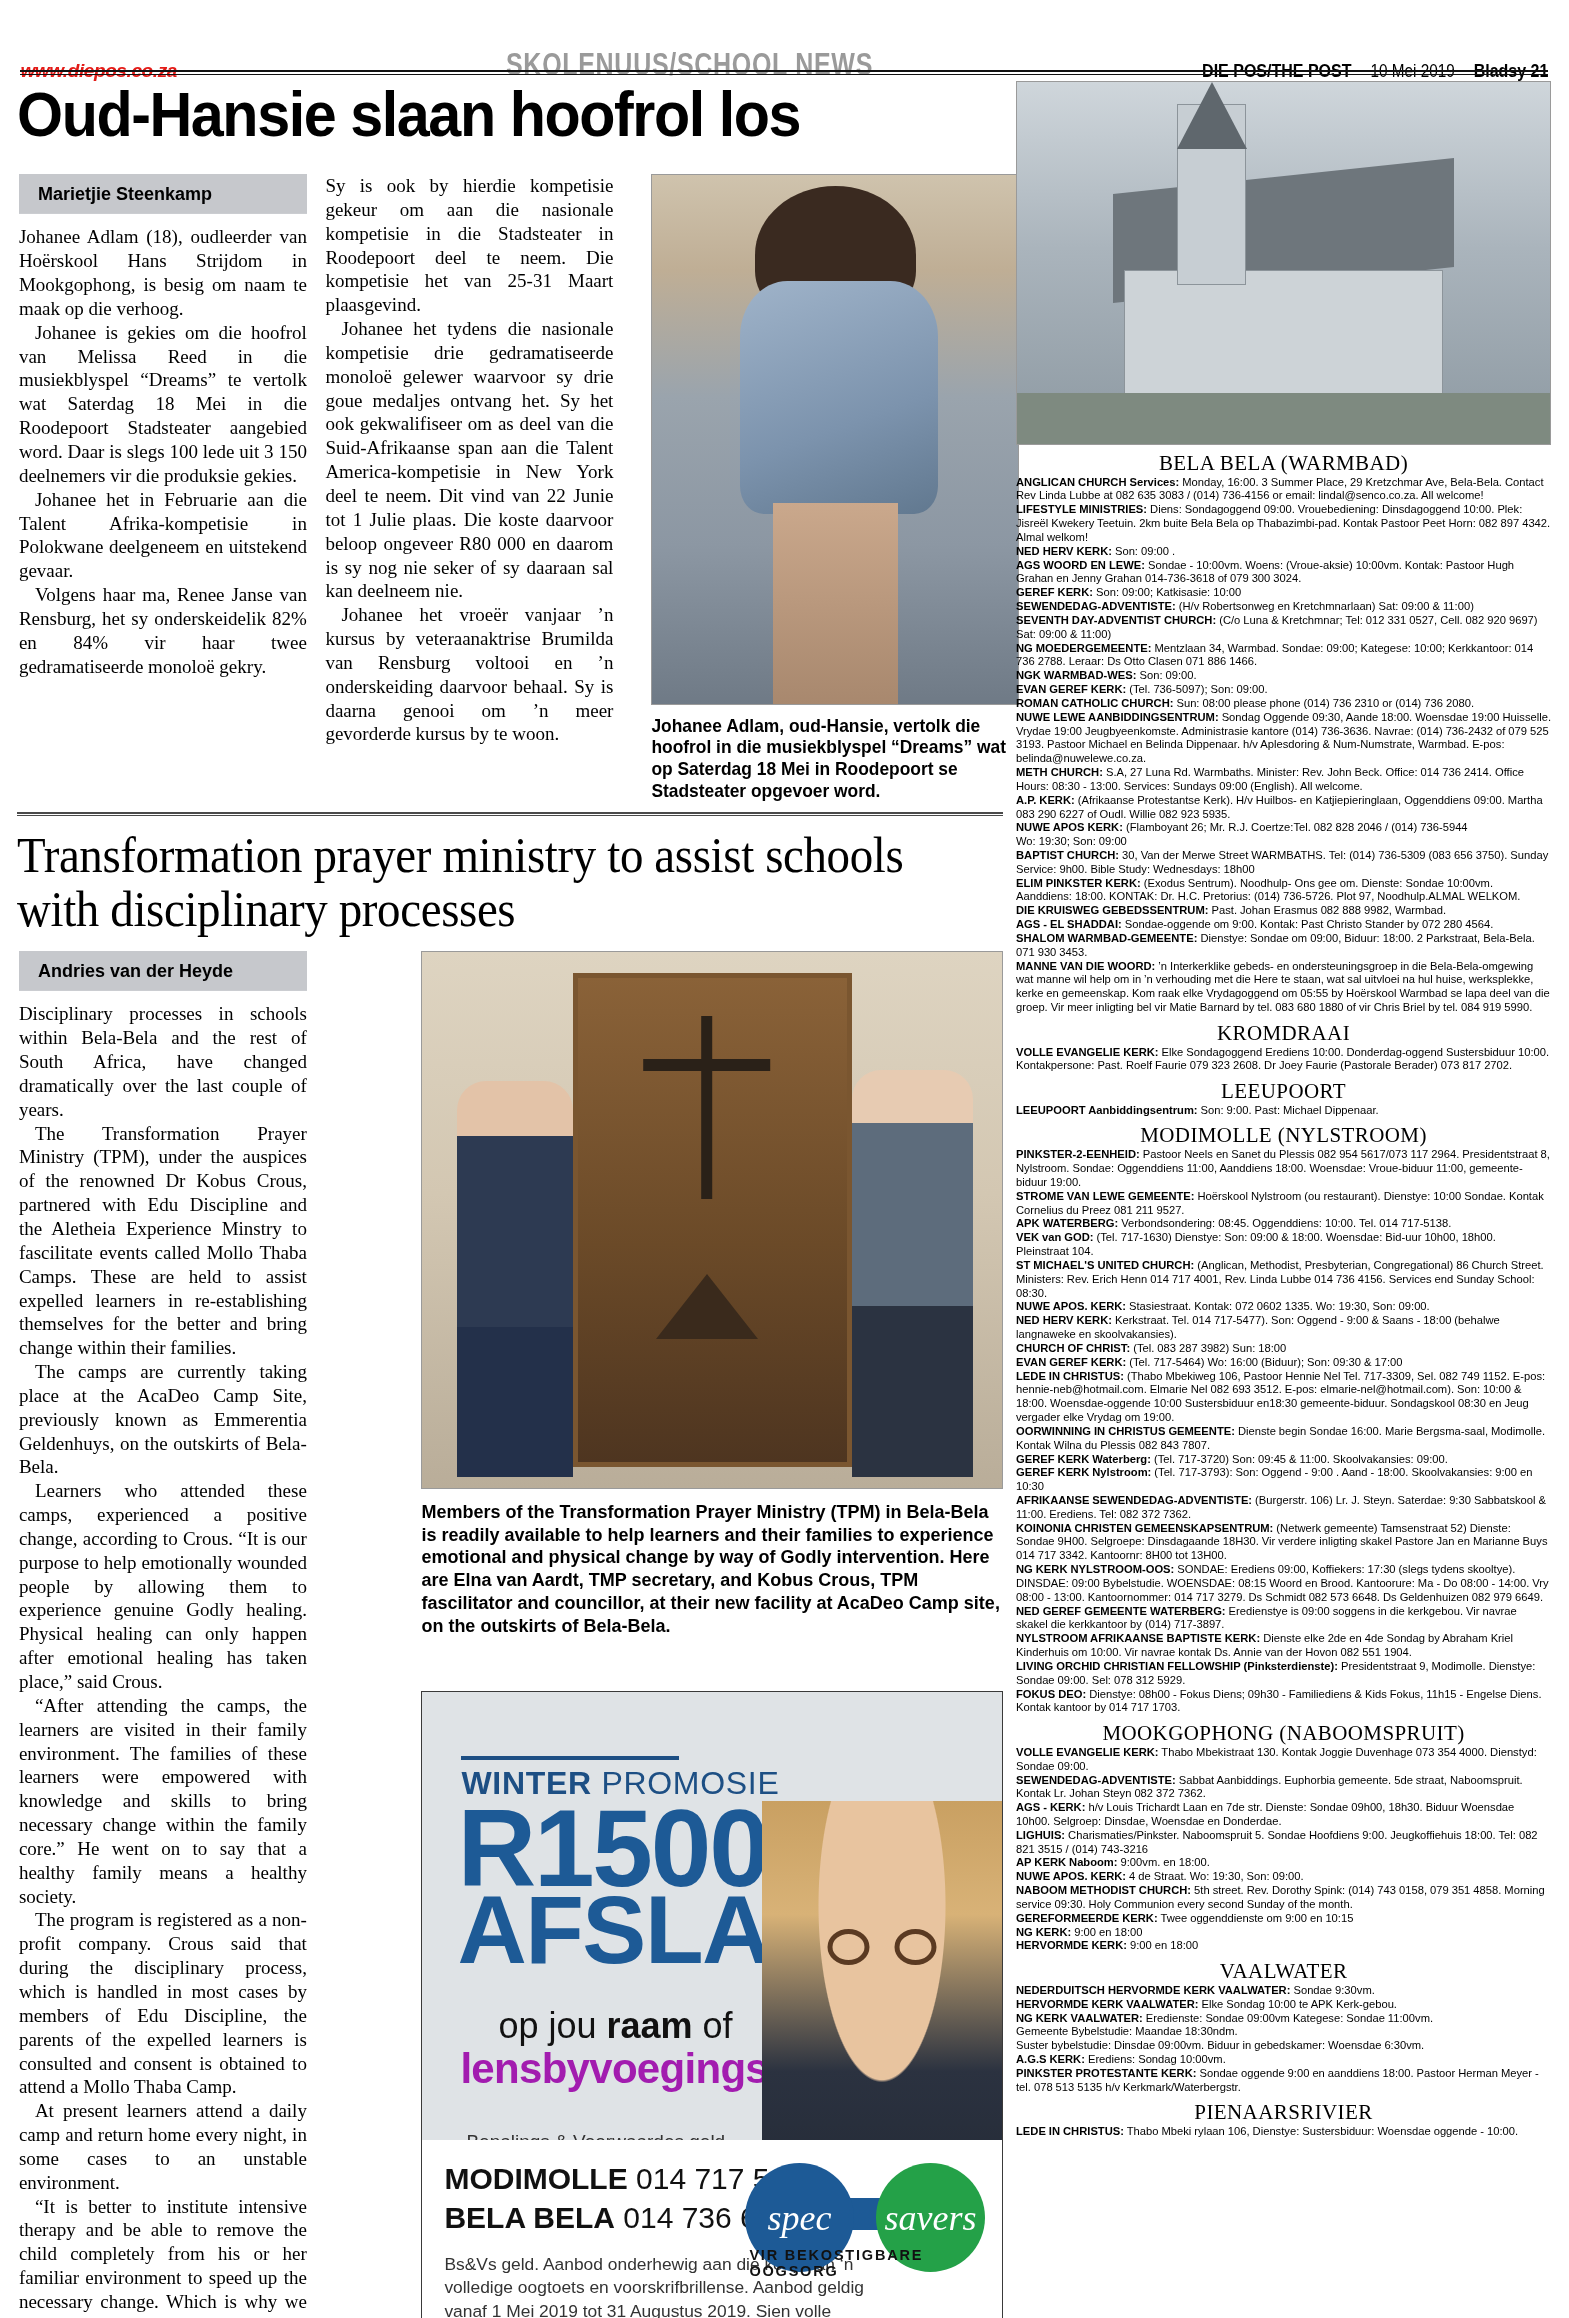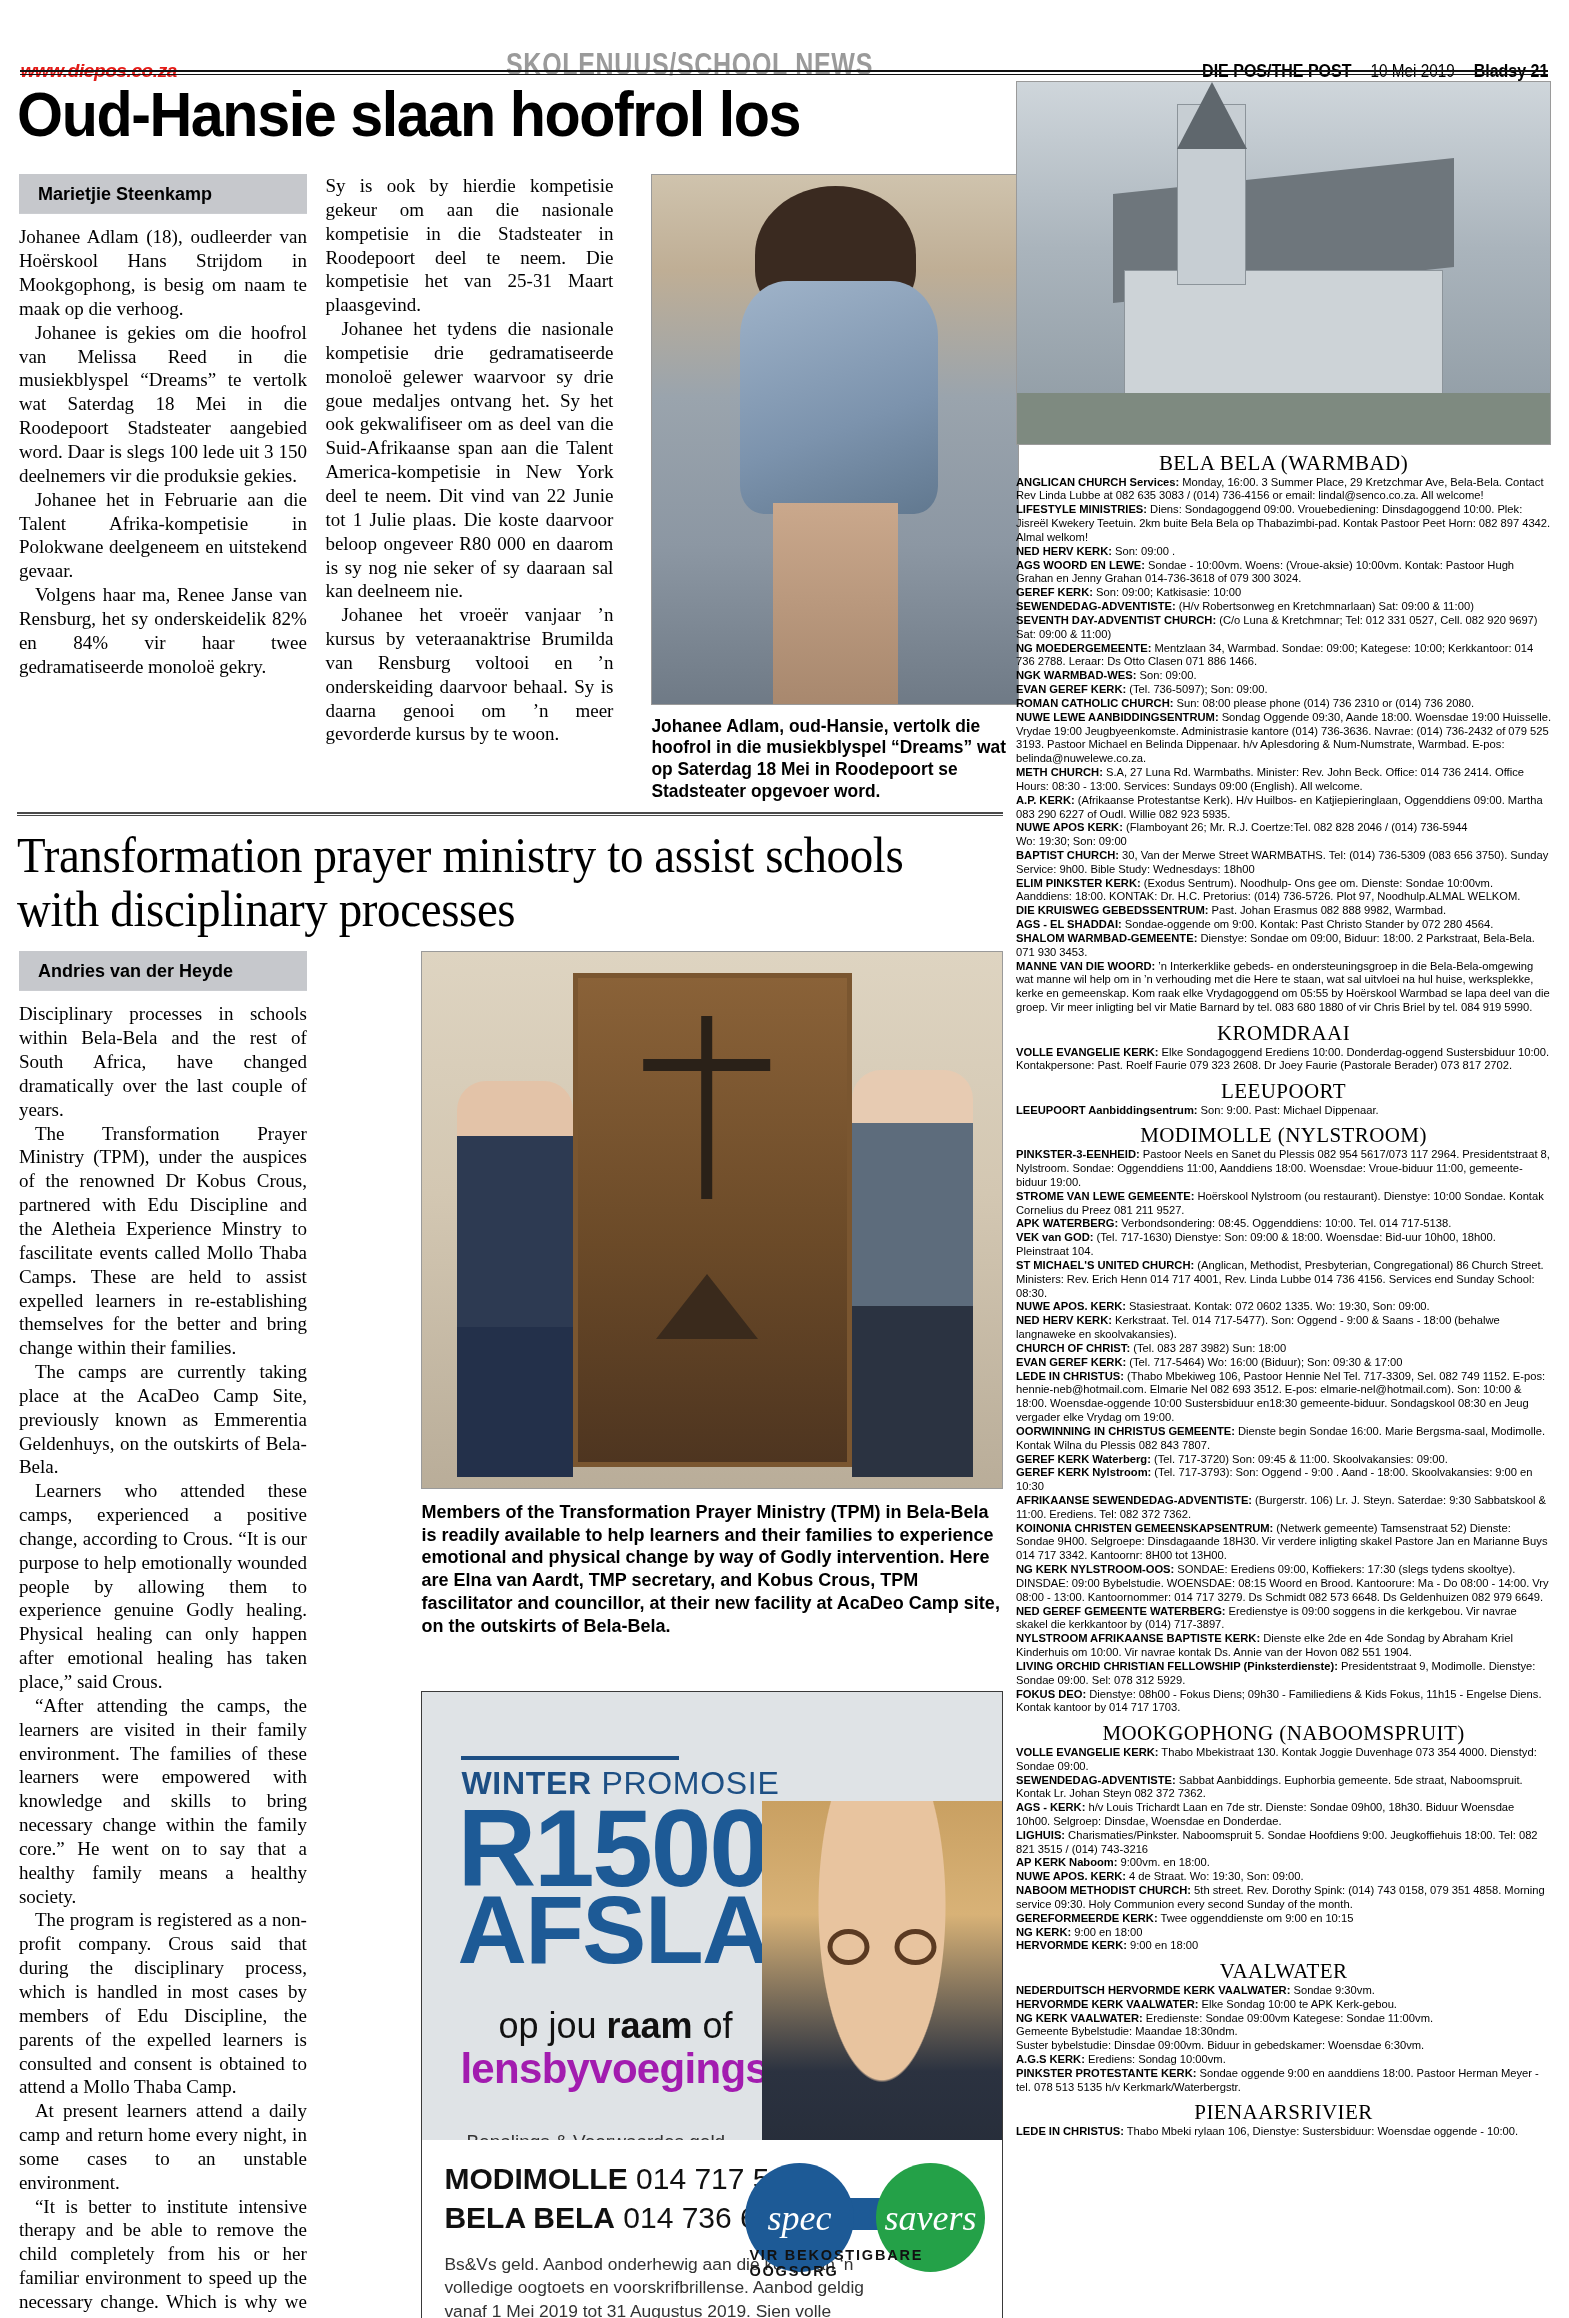--- a/index.html
+++ b/index.html
@@ -453,21 +453,21 @@
       <p class="listing"><b>ELIM PINKSTER KERK:</b><span> (Exodus Sentrum). Noodhulp- Ons gee om. Dienste: Sondae 10:00vm. Aanddiens: 18:00. KONTAK: Dr. H.C. Pretorius: (014) 736-5726. Plot 97, Noodhulp.ALMAL WELKOM.</span></p>
       <p class="listing"><b>DIE KRUISWEG GEBEDSSENTRUM:</b><span> Past. Johan Erasmus 082 888 9982, Warmbad.</span></p>
       <p class="listing"><b>AGS - EL SHADDAI:</b><span> Sondae-oggende om 9:00. Kontak: Past Christo Stander by 072 280 4564.</span></p>
       <p class="listing"><b>SHALOM WARMBAD-GEMEENTE:</b><span> Dienstye: Sondae om 09:00, Biduur: 18:00. 2 Parkstraat, Bela-Bela. 071 930 3453.</span></p>
       <p class="listing"><b>MANNE VAN DIE WOORD:</b><span> ’n Interkerklike gebeds- en ondersteuningsgroep in die Bela-Bela-omgewing wat manne wil help om in ’n verhouding met die Here te staan, wat sal uitvloei na hul huise, werksplekke, kerke en gemeenskap. Kom raak elke Vrydagoggend om 05:55 by Hoërskool Warmbad se lapa deel van die groep. Vir meer inligting bel vir Matie Barnard by tel. 083 680 1880 of vir Chris Briel by tel. 084 919 5990.</span></p>
       <div class="town-head">KROMDRAAI</div>
       <p class="listing"><b>VOLLE EVANGELIE KERK:</b><span> Elke Sondagoggend Erediens 10:00. Donderdag-oggend Sustersbiduur 10:00. Kontakpersone: Past. Roelf Faurie 079 323 2608. Dr Joey Faurie (Pastorale Berader) 073 817 2702.</span></p>
       <div class="town-head">LEEUPOORT</div>
       <p class="listing"><b>LEEUPOORT Aanbiddingsentrum:</b><span> Son: 9:00. Past: Michael Dippenaar.</span></p>
       <div class="town-head">MODIMOLLE (NYLSTROOM)</div>
-      <p class="listing"><b>PINKSTER-3-EENHEID:</b><span> Pastoor Neels en Sanet du Plessis 082 954 5617/073 117 2964. Presidentstraat 8, Nylstroom. Sondae: Oggenddiens 11:00, Aanddiens 18:00. Woensdae: Vroue-biduur 11:00, gemeente-biduur 19:00.</span></p>
+      <p class="listing"><b>PINKSTER-2-EENHEID:</b><span> Pastoor Neels en Sanet du Plessis 082 954 5617/073 117 2964. Presidentstraat 8, Nylstroom. Sondae: Oggenddiens 11:00, Aanddiens 18:00. Woensdae: Vroue-biduur 11:00, gemeente-biduur 19:00.</span></p>
       <p class="listing"><b>STROME VAN LEWE GEMEENTE:</b><span> Hoërskool Nylstroom (ou restaurant). Dienstye: 10:00 Sondae. Kontak Cornelius du Preez 081 211 9527.</span></p>
       <p class="listing"><b>APK WATERBERG:</b><span> Verbondsondering: 08:45. Oggenddiens: 10:00. Tel. 014 717-5138.</span></p>
       <p class="listing"><b>VEK van GOD:</b><span> (Tel. 717-1630)  Dienstye: Son: 09:00 &amp; 18:00. Woensdae: Bid-uur 10h00, 18h00. Pleinstraat 104.</span></p>
       <p class="listing"><b>ST MICHAEL'S UNITED CHURCH:</b><span> (Anglican, Methodist, Presbyterian, Congregational) 86 Church Street. Ministers: Rev. Erich Henn 014 717 4001, Rev. Linda Lubbe 014 736 4156. Services end Sunday School: 08:30.</span></p>
       <p class="listing"><b>NUWE APOS. KERK:</b><span> Stasiestraat. Kontak: 072 0602 1335. Wo: 19:30, Son: 09:00.</span></p>
       <p class="listing"><b>NED HERV KERK:</b><span> Kerkstraat. Tel. 014 717-5477). Son: Oggend - 9:00 &amp; Saans - 18:00 (behalwe langnaweke en skoolvakansies).</span></p>
       <p class="listing"><b>CHURCH OF CHRIST:</b><span> (Tel. 083 287 3982) Sun: 18:00</span></p>
       <p class="listing"><b>EVAN GEREF KERK:</b><span> (Tel. 717-5464)  Wo: 16:00 (Biduur); Son: 09:30 &amp; 17:00</span></p>
       <p class="listing"><b>LEDE IN CHRISTUS:</b><span> (Thabo Mbekiweg 106, Pastoor Hennie Nel Tel. 717-3309, Sel. 082 749 1152. E-pos: hennie-neb@hotmail.com. Elmarie Nel 082 693 3512. E-pos: elmarie-nel@hotmail.com). Son: 10:00 &amp; 18:00. Woensdae-oggende 10:00 Sustersbiduur en18:30 gemeente-biduur. Sondagskool 08:30 en Jeug vergader elke Vrydag om 19:00.</span></p>
       <p class="listing"><b>OORWINNING IN CHRISTUS GEMEENTE:</b><span> Dienste begin Sondae 16:00. Marie Bergsma-saal, Modimolle. Kontak Wilna du Plessis 082 843 7807.</span></p>

